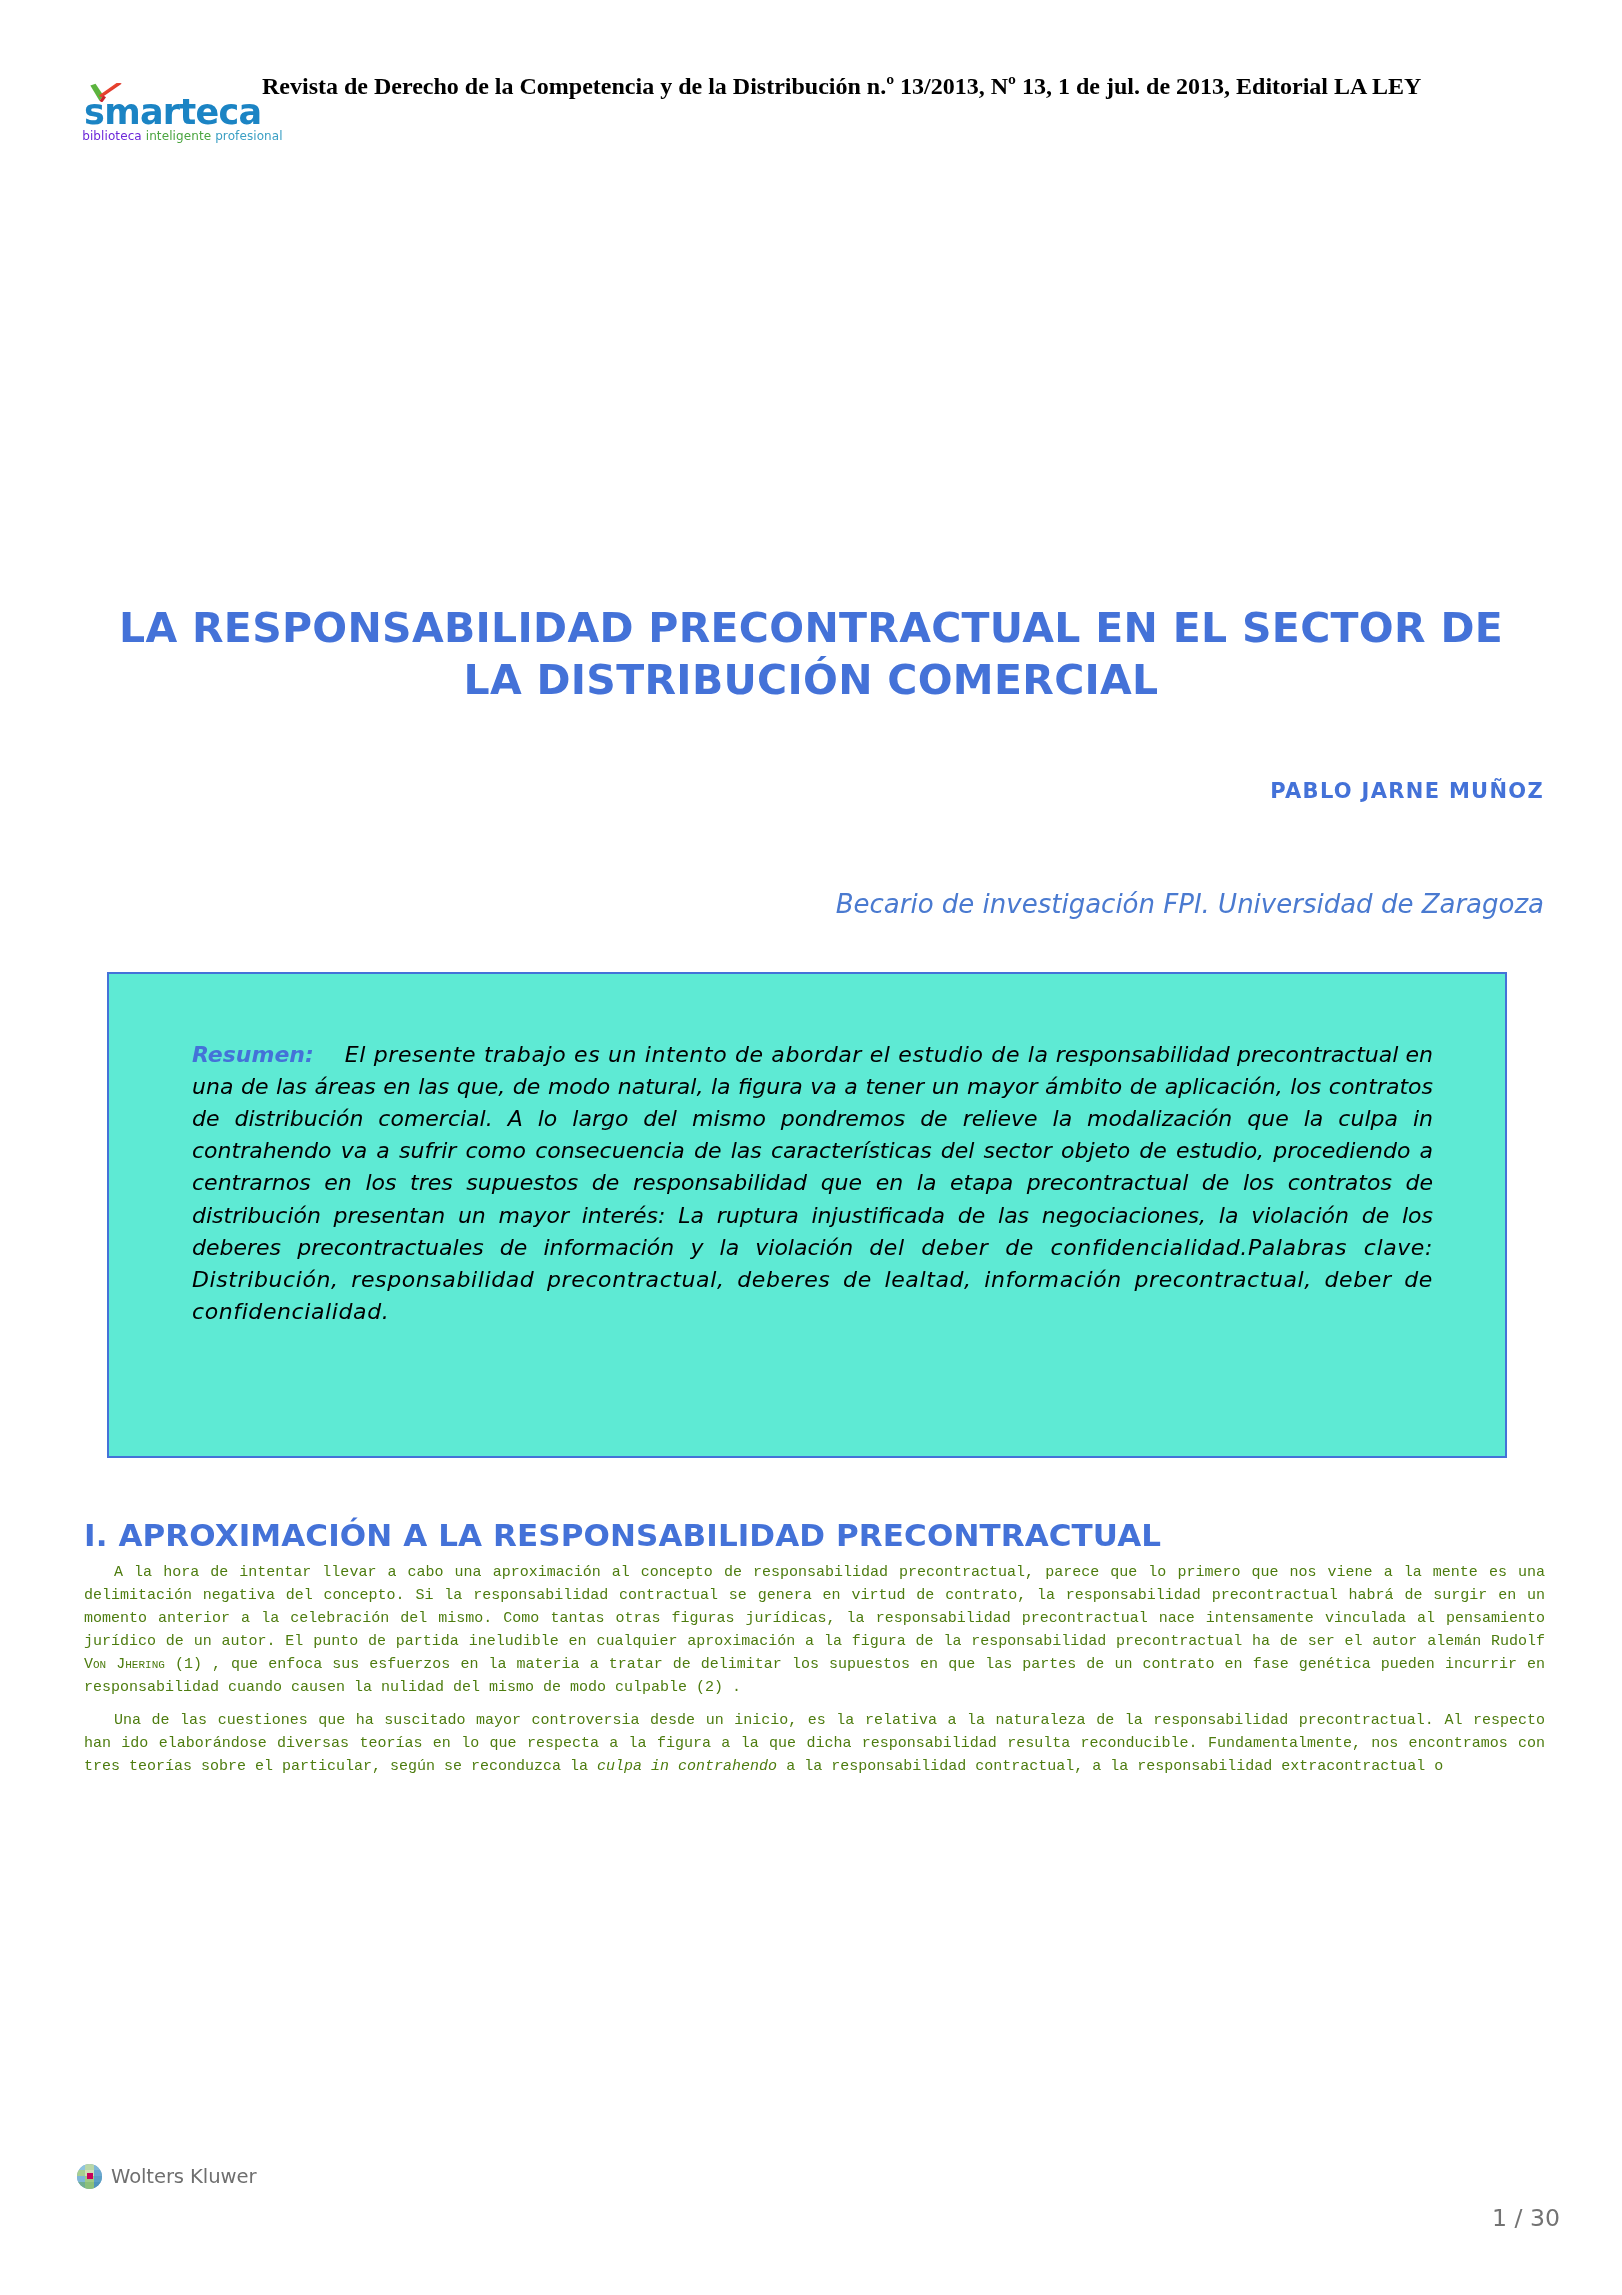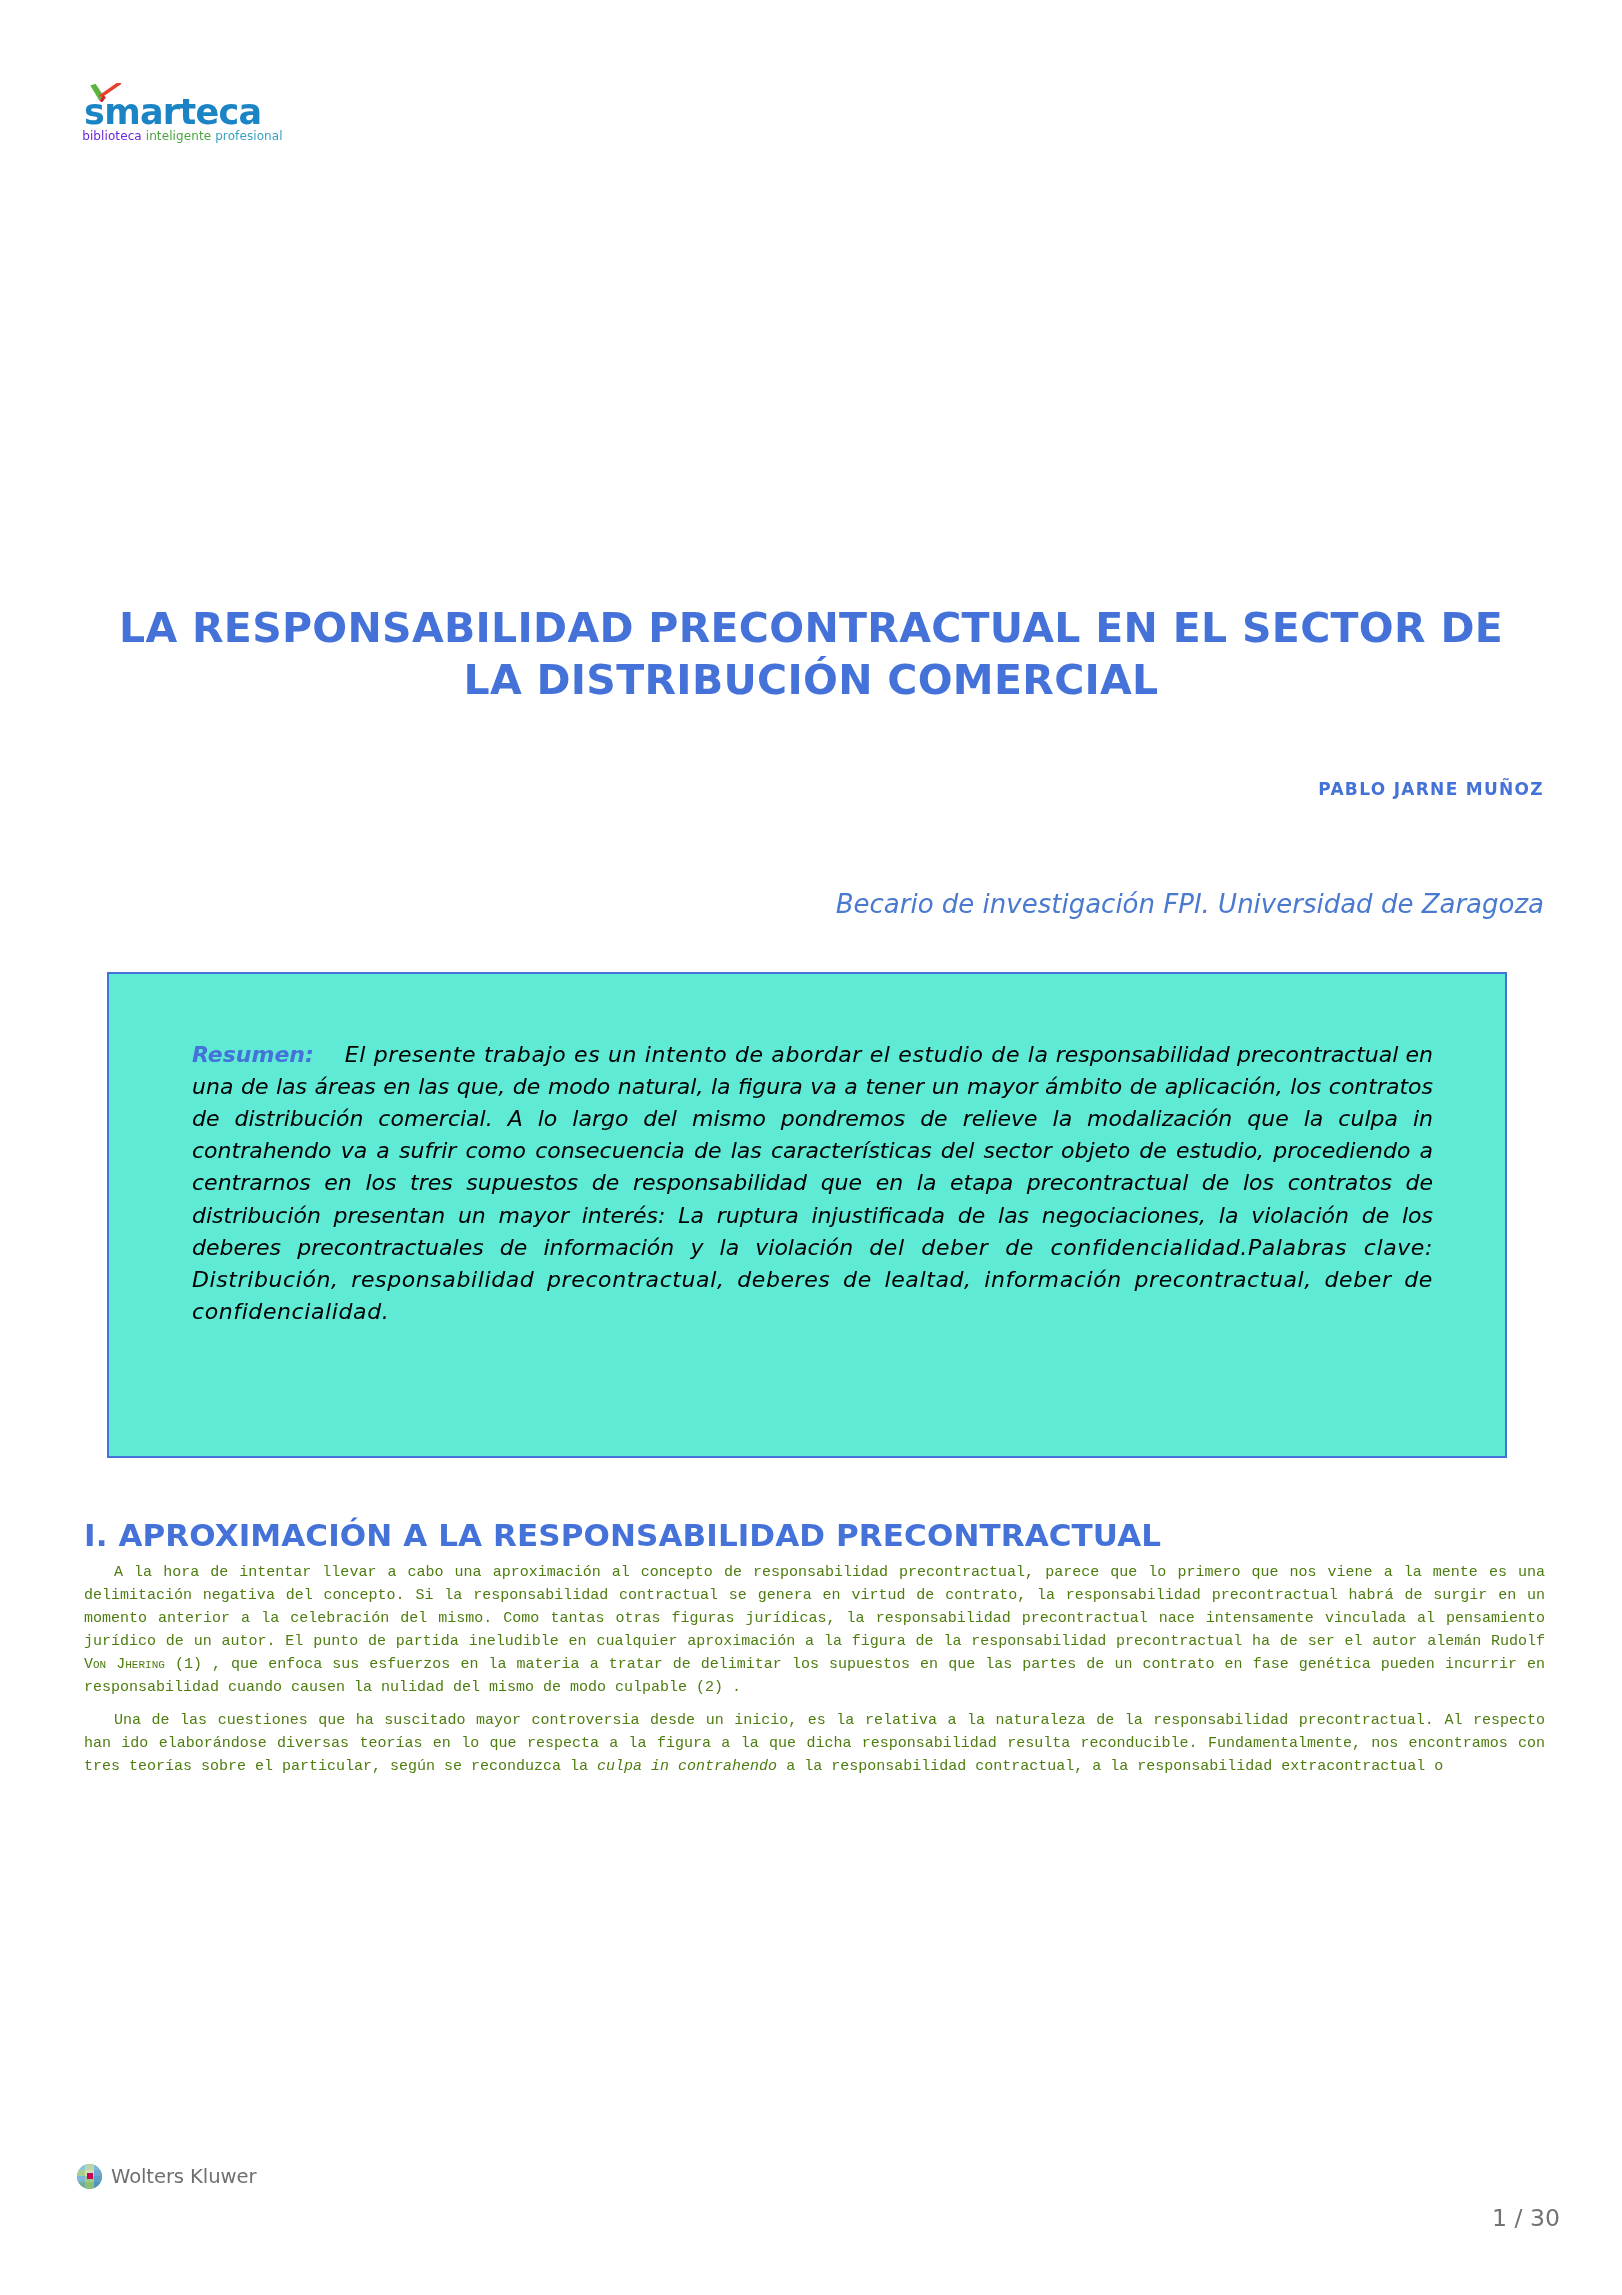--- a/index.html
+++ b/index.html
@@ -93,21 +93,21 @@
     margin: 0;
   }
   #author-name {
     position: absolute;
     left: 111px;
     top: 779px;
     width: 1433px;
     text-align: right;
     font-family: "DejaVu Sans", sans-serif;
     font-weight: bold;
-    font-size: 17px;
+    font-size: 21px;
     letter-spacing: 1.3px;
     color: #4472d8;
   }
   #author-affiliation {
     position: absolute;
     left: 111px;
     top: 841px;
     width: 1433px;
     text-align: right;
     font-family: "DejaVu Sans", sans-serif;
@@ -237,20 +237,21 @@
     <svg class="sm-check" viewBox="0 0 52 30">
       <path d="M2 4 L16 27 L22 19 L10 1 Z" fill="#5cb33e"></path>
       <path d="M22 19 L16 27 L20 30 L26 22 Z" fill="#c9252c"></path>
       <path d="M20 22 L50 1 L46 -1 L16 20 Z" fill="#e03a2f"></path>
       <path d="M18 21 L48 0 L45 -2 L15 19 Z" fill="#e8432f"></path>
     </svg>
     <div class="sm-word">smarteca</div>
     <div class="sm-tag"><span class="b1">biblioteca </span><span class="b2">inteligente </span><span class="b3">profesional</span></div>
   </div>
 
+  <div id="header-citation">Revista de Derecho de la Competencia y de la Distribución n.º 13/2013, Nº 13, 1 de jul. de 2013, Editorial LA LEY</div>
 </div>
 
 <div id="title-block">
   <h1 id="doc-title">LA RESPONSABILIDAD PRECONTRACTUAL EN EL SECTOR DE LA DISTRIBUCIÓN COMERCIAL</h1>
 </div>
 <div id="author-name">PABLO JARNE MUÑOZ</div>
 <div id="author-affiliation">Becario de investigación FPI. Universidad de Zaragoza</div>
 
 <div id="abstract-box">
   <div id="abstract-text"><span id="abstract-label">Resumen:</span><span class="sp-wide">&nbsp;&nbsp;&nbsp;&nbsp;</span><span class="sp-wide">El presente trabajo es un intento de abordar el estudio de la</span> <span>responsabilidad precontractual en una de las áreas en las que, de modo natural, la figura va a tener un mayor ámbito de aplicación, los contratos de distribución comercial. A lo largo del mismo pondremos de relieve la modalización que la culpa in contrahendo va a sufrir como consecuencia de las características del sector objeto de estudio, procediendo a centrarnos en los tres supuestos de responsabilidad que en la etapa precontractual de los contratos de distribución presentan un mayor interés: La ruptura injustificada de las negociaciones, la violación de los deberes precontractuales de información y la violación </span><span class="sp-wide">del deber de confidencialidad.Palabras clave: Distribución, responsabilidad precontractual, deberes de lealtad, información precontractual, deber de confidencialidad.</span></div>

